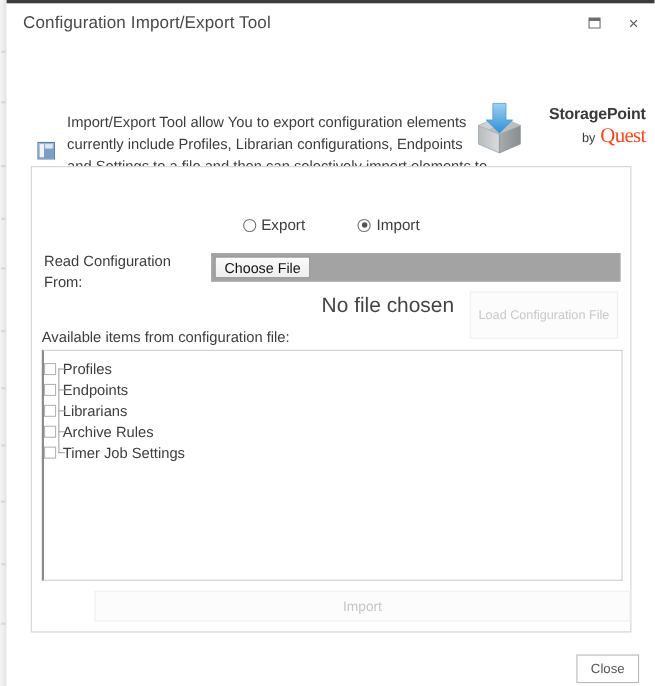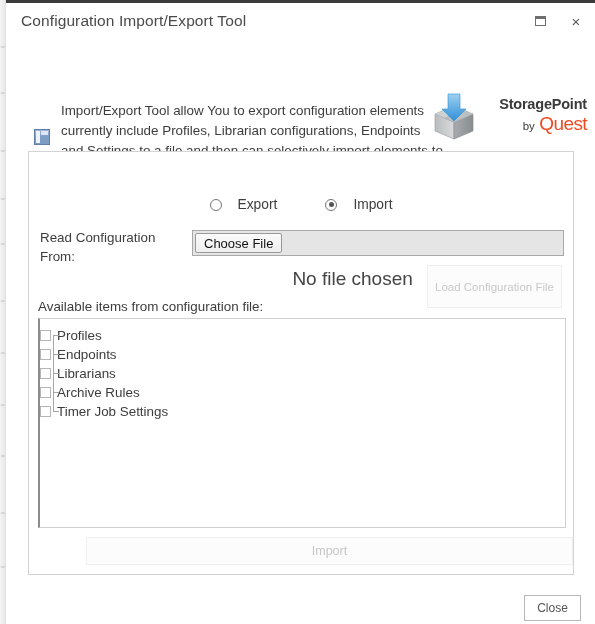--- a/index.html
+++ b/index.html
@@ -159,21 +159,21 @@
     white-space: nowrap;
   }
   .logo-by {
     font-size: 11.5px;
     color: #3a3a3a;
   }
   .logo-quest {
     font-size: 19px;
     color: #ef4a21;
     letter-spacing: -.6px;
-    font-family: Liberation Sans, sans-serif;
+    font-family: Liberation Serif, serif;
   }
 
   
   .panel {
     position: absolute;
     left: 22px;
     top: 148px;
     width: 546px;
     height: 424px;
     border: 1px solid #d3d3d3;
@@ -185,21 +185,21 @@
     position: absolute;
     left: 0; right: 0;
     top: 45px;
     display: flex;
     justify-content: center;
     gap: 48px;
   }
   .radio-item {
     display: flex;
     align-items: center;
-    gap: 16px;
+    gap: 5px;
     cursor: pointer;
     font-size: 13.8px;
     color: #3d3d3d;
   }
   .radio-dot {
     width: 12px;
     height: 12px;
     border: 1.3px solid #747474;
     border-radius: 50%;
     box-sizing: border-box;
@@ -227,21 +227,21 @@
   }
 
   .file-input {
     position: absolute;
     left: 163px;
     top: 78px;
     width: 372px;
     height: 26px;
     border: 1px solid #a9a9a9;
     box-sizing: border-box;
-    background: #e5e5e5;
+    background: #a3a3a3;
     display: flex;
     align-items: stretch;
     cursor: pointer;
   }
   .choose-file-btn {
     margin: 2px;
     padding: 0 8px;
     display: flex;
     align-items: center;
     border: 1px solid #9a9a9a;

